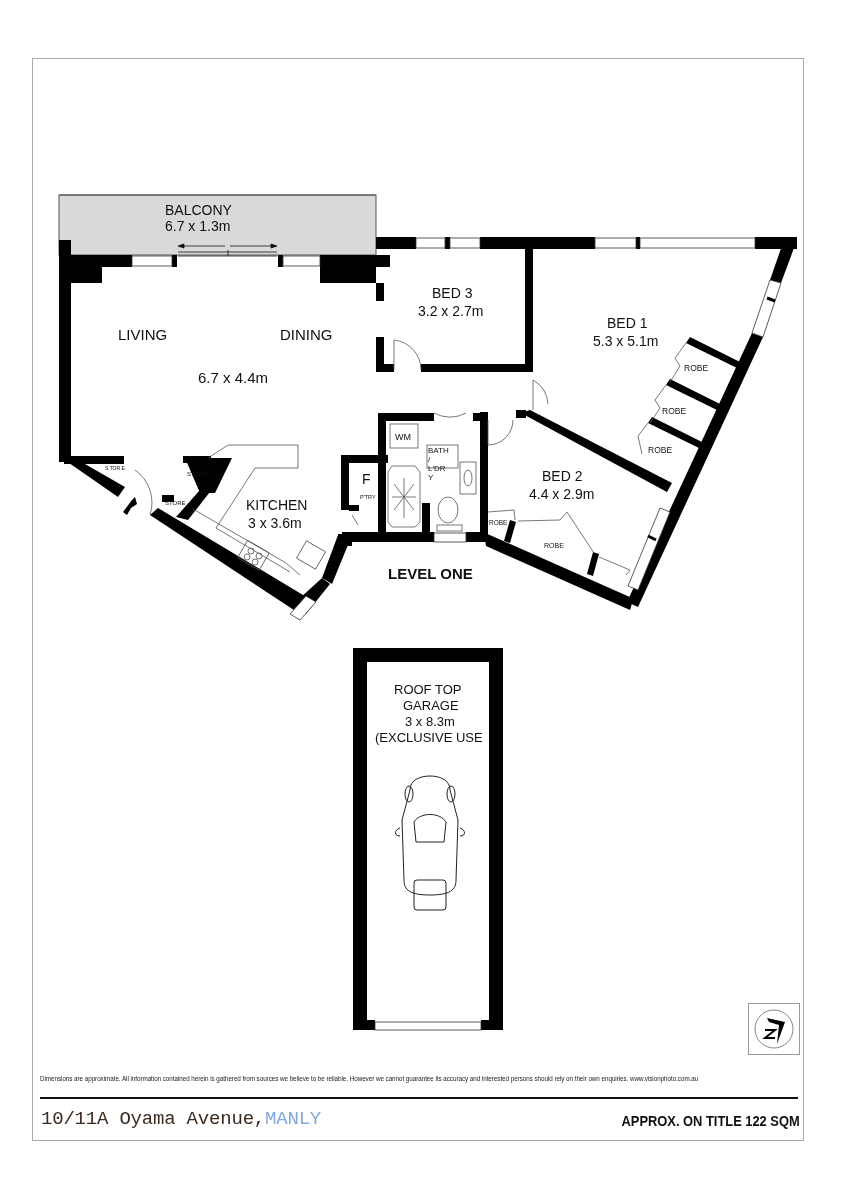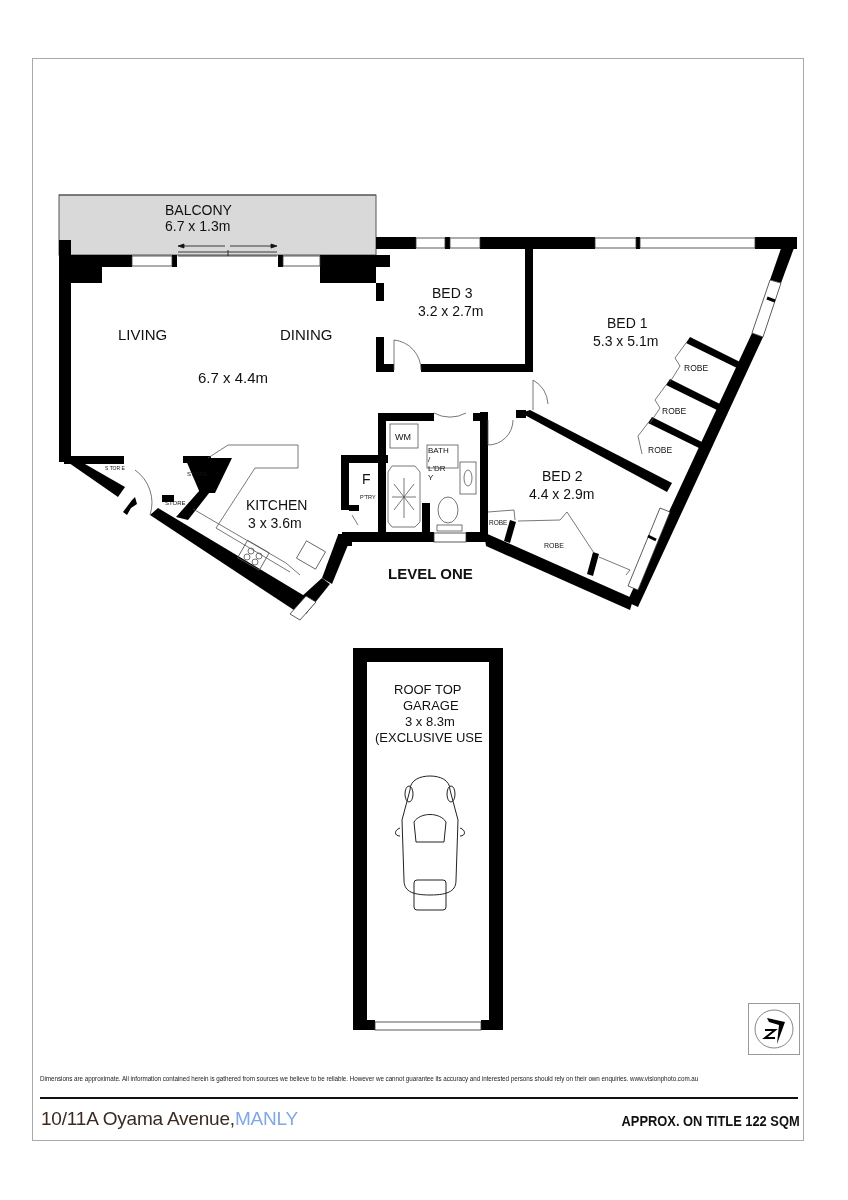--- a/index.html
+++ b/index.html
@@ -2,21 +2,21 @@
 <html><head>
   <meta charset="utf-8">
   <style>
     html, body { margin: 0; padding: 0; background: #ffffff; }
     body { width: 848px; height: 1200px; position: relative; overflow: hidden; font-family: "Liberation Sans", sans-serif; }
     .frame { position: absolute; left: 32px; top: 58px; width: 772px; height: 1083px; border: 1px solid #a9a9a9; box-sizing: border-box; }
     svg.plan { position: absolute; left: 0; top: 0; width: 848px; height: 1200px; }
     .lbl { font-family: "Liberation Sans", sans-serif; fill: #111; }
     .disclaimer { position: absolute; left: 40px; top: 1075px; width: 770px; font-size: 6.3px; color: #222; white-space: nowrap; letter-spacing: -0.05px; }
     .rule { position: absolute; left: 40px; top: 1097px; width: 758px; height: 2px; background: #111; }
-    .address { position: absolute; left: 41px; top: 1108px; font-family: Liberation Sans, sans-serif; font-size: 19px; color: #3a2a20; white-space: nowrap; letter-spacing: -0.2px; }
+    .address { position: absolute; left: 41px; top: 1108px; font-family: Liberation Mono, monospace; font-size: 19px; color: #3a2a20; white-space: nowrap; letter-spacing: -0.2px; }
     .address .suburb { color: #7fa8e6; }
     .area { position: absolute; right: 48px; top: 1113px; font-family: "Liberation Sans", sans-serif; font-weight: bold; font-size: 14px; color: #111; white-space: nowrap; transform: scaleX(0.92); transform-origin: right center; }
     .compass-box { position: absolute; left: 748px; top: 1003px; width: 52px; height: 52px; border: 1px solid #999; box-sizing: border-box; background: #fff; }
   </style>
 </head>
 <body>
 
 <div class="frame"></div>
 
 <svg class="plan" viewBox="0 0 848 1200" xmlns="http://www.w3.org/2000/svg">

